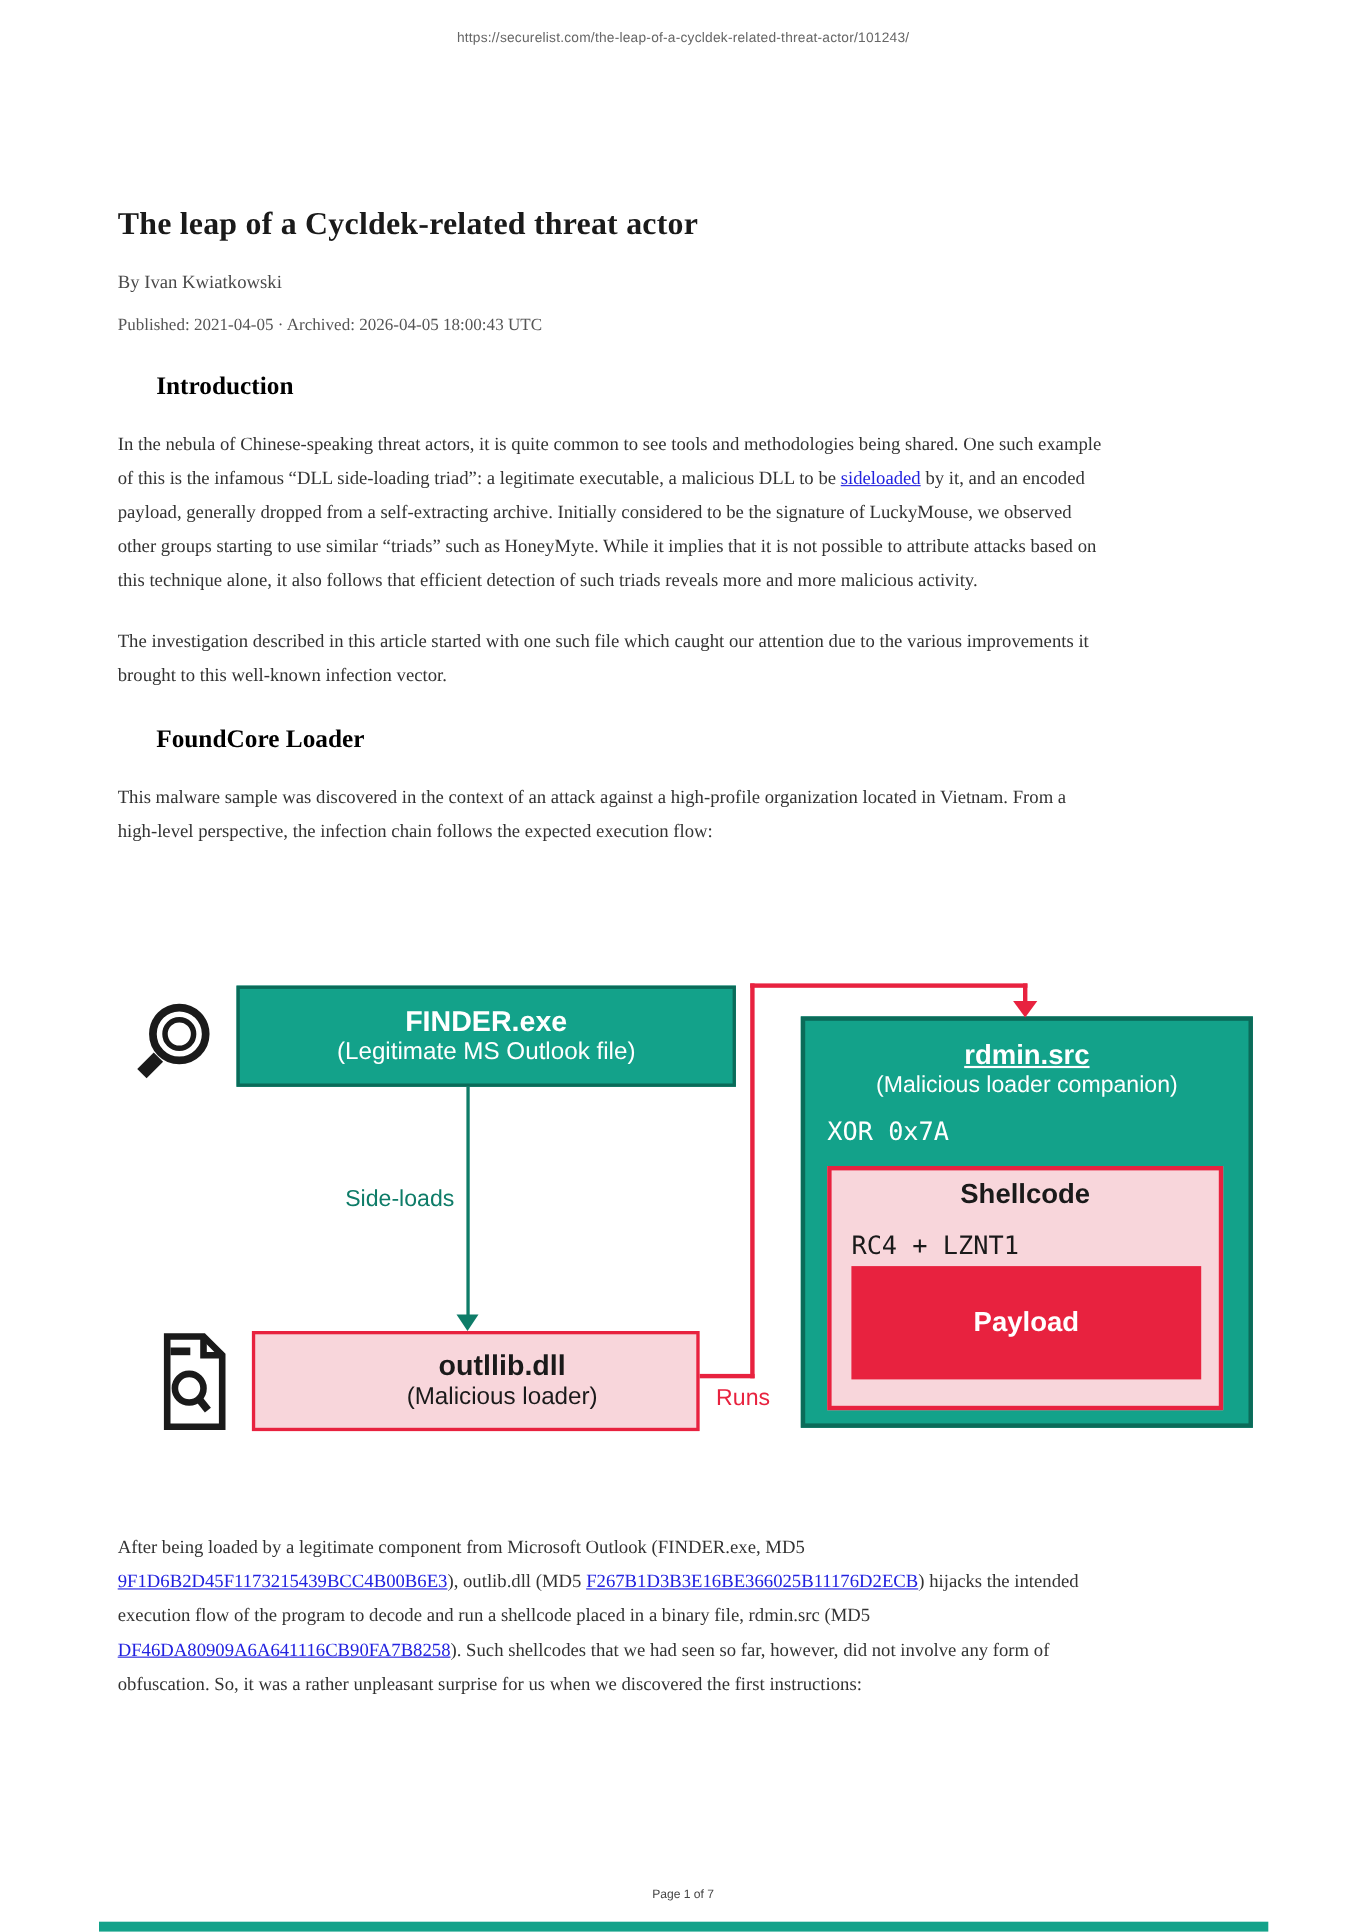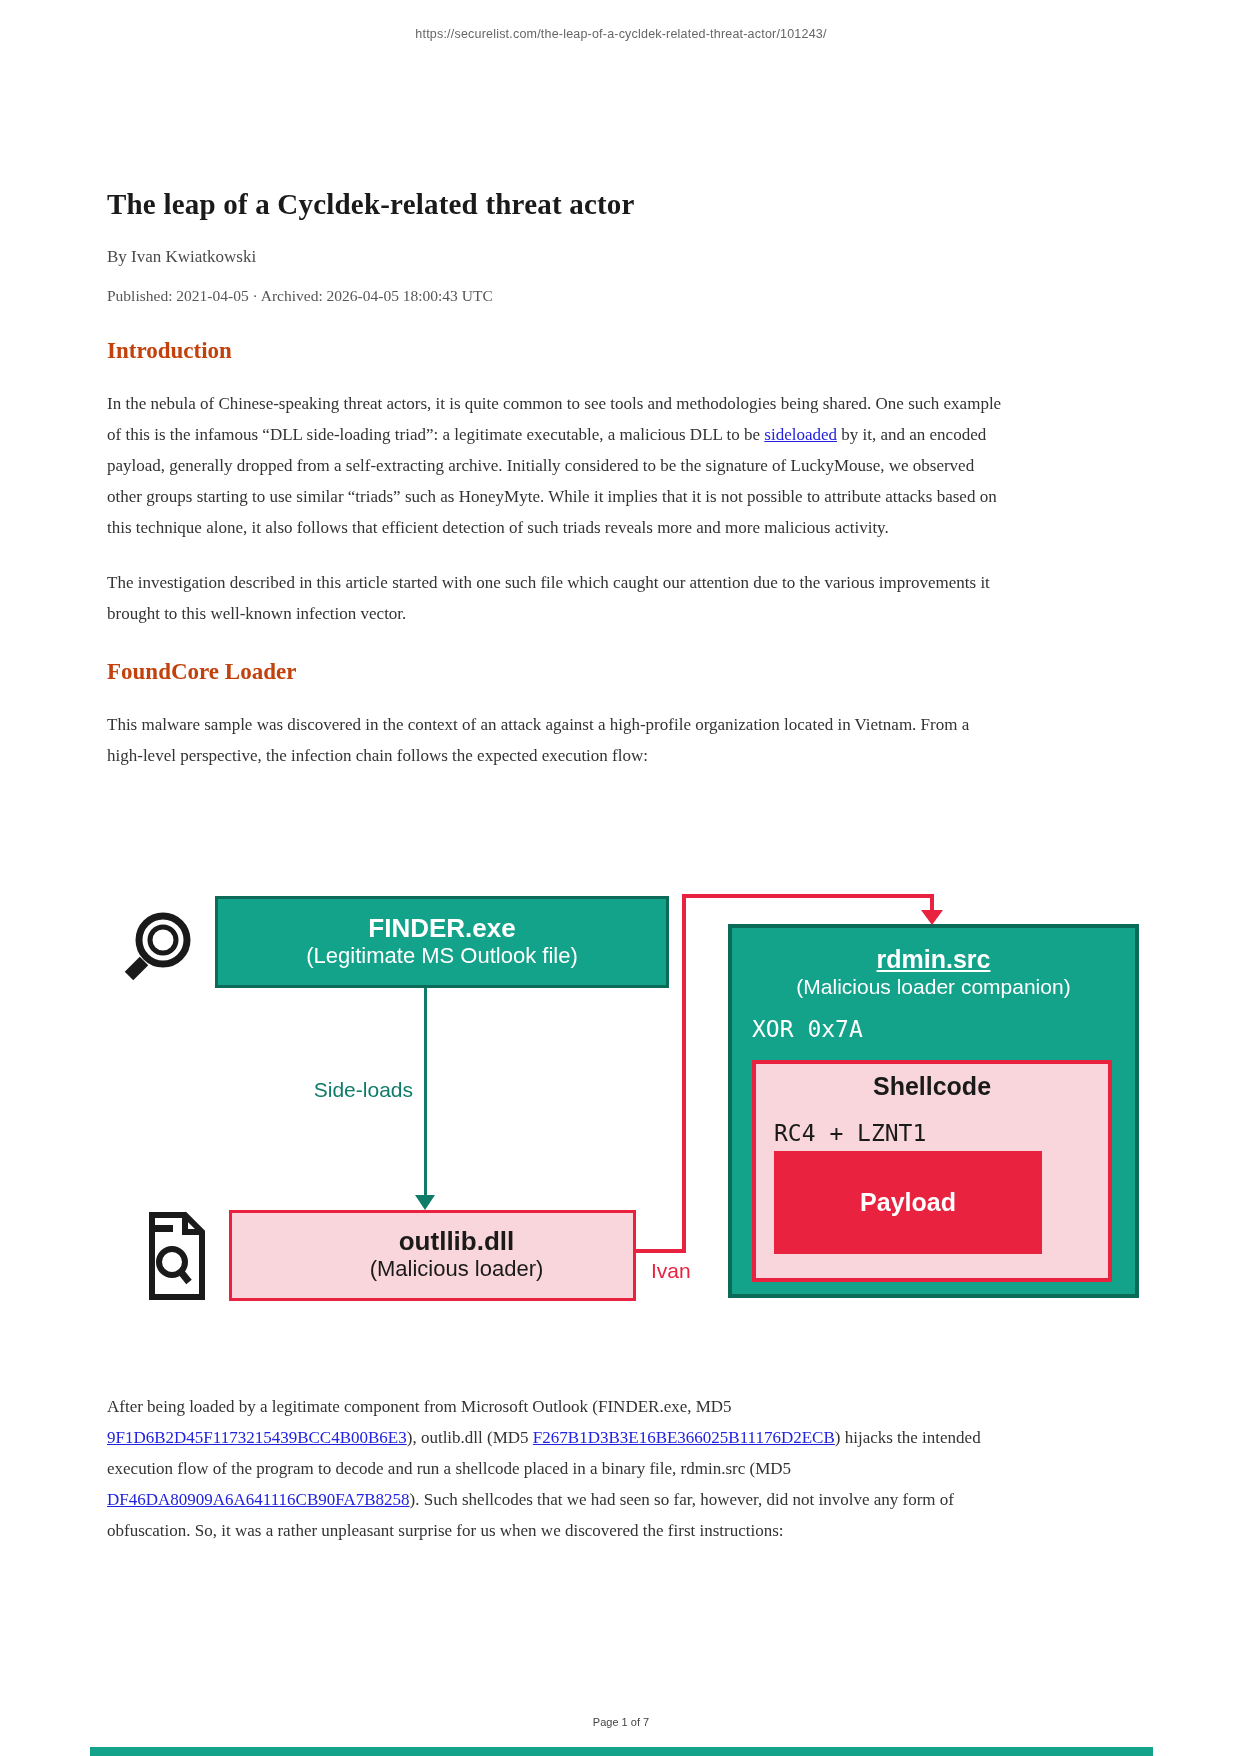--- a/index.html
+++ b/index.html
@@ -14,21 +14,21 @@
   }
   .print-url{
     position:absolute;top:27px;left:0;width:1242px;text-align:center;
     font-family:"Liberation Sans", sans-serif;font-size:12.5px;color:#666;
     letter-spacing:0.2px;
   }
   .content{position:absolute;left:107px;top:0;width:900px;}
   .title{margin-top:188px;font-size:29px;font-weight:700;color:#1a1a1a;letter-spacing:0.2px;}
   .byline{margin-top:26px;font-size:17px;color:#4a4a4a;}
   .published{margin-top:20px;font-size:15.5px;color:#555;}
-  h2{font-size:23px;font-weight:700;color:#c2410c;}
+  h2{font-size:23px;font-weight:700;color:#000000;margin-left:35px;}
   .h2-intro{margin-top:33px;}
   .h2-found{margin-top:30px;}
   p{margin-top:24px;font-size:17px;line-height:31px;color:#333;}
   p a{color:var(--link-blue,#2121DF);text-decoration:underline;}
   .footer{
     position:absolute;top:1716px;left:0;width:1242px;text-align:center;
     font-family:"Liberation Sans", sans-serif;font-size:11px;color:#444;
   }
   .next-page-bar{
     position:absolute;left:90px;top:1747px;width:1063px;height:9px;
@@ -50,21 +50,21 @@
     color:#1a1a1a;padding-top:13px;padding-left:48px;}
   .rdmin{left:615px;top:36px;width:411px;height:374px;
     background:var(--teal,#13A28A);border-color:var(--teal-dark,#0B6B59);border-width:4px;
     color:#fff;padding-top:16px;}
   .rdmin .t1{font-size:25px;text-decoration:underline;}
   .rdmin .t2{font-size:21px;}
   .shellbox{left:639px;top:172px;width:360px;height:222px;
     background:var(--pink,#F8D6DB);border:4px solid var(--red,#E8223F);
     color:#1a1a1a;text-align:center;padding-top:8px;}
   .shellbox .t1{font-size:25px;font-weight:700;}
-  .payload{left:661px;top:263px;width:268px;height:103px;
+  .payload{left:661px;top:263px;width:318px;height:103px;
     background:var(--red,#E8223F);color:#fff;font-weight:700;font-size:25px;
     display:flex;align-items:center;justify-content:center;}
   .mono{font-family:"DejaVu Sans Mono", monospace;font-size:23px;}
   .xor{left:639px;top:128px;color:#fff;}
   .rc4{left:661px;top:232px;color:#1a1a1a;}
   .lbl-sideloads{left:120px;top:190px;width:180px;text-align:right;
     color:var(--arrow-teal,#0E7C68);font-size:21px;}
   .lbl-runs{left:538px;top:371px;color:var(--red,#E8223F);font-size:21px;}
   
   .tline{left:311px;top:100px;width:3px;height:210px;background:var(--arrow-teal,#0E7C68);}
@@ -149,20 +149,20 @@
 
     <div class="abs mono rc4">RC4 + LZNT1</div>
 
     <div class="abs payload">Payload</div>
 
     <div class="abs rseg r-out"></div>
     <div class="abs rseg r-vert"></div>
     <div class="abs rseg r-top"></div>
     <div class="abs rseg r-drop"></div>
     <div class="abs rhead"></div>
-    <div class="abs lbl-runs">Ivan</div>
+    <div class="abs lbl-runs">Runs</div>
   </div>
 
   <p style="margin-top:88px;"><span>After being loaded by a legitimate component from Microsoft Outlook (FINDER.exe, MD5 </span><a href="#">9F1D6B2D45F1173215439BCC4B00B6E3</a><span>), outlib.dll (MD5 </span><a href="#">F267B1D3B3E16BE366025B11176D2ECB</a><span>) hijacks the intended execution flow of the program to decode and run a shellcode placed in a binary file, rdmin.src (MD5 </span><a href="#">DF46DA80909A6A641116CB90FA7B8258</a><span>). Such shellcodes that we had seen so far, however, did not involve any form of obfuscation. So, it was a rather unpleasant surprise for us when we discovered the first instructions:</span></p>
 </div>
 
 <div class="footer">Page 1 of 7</div>
 <div class="next-page-bar"></div>
 
 </body></html>

